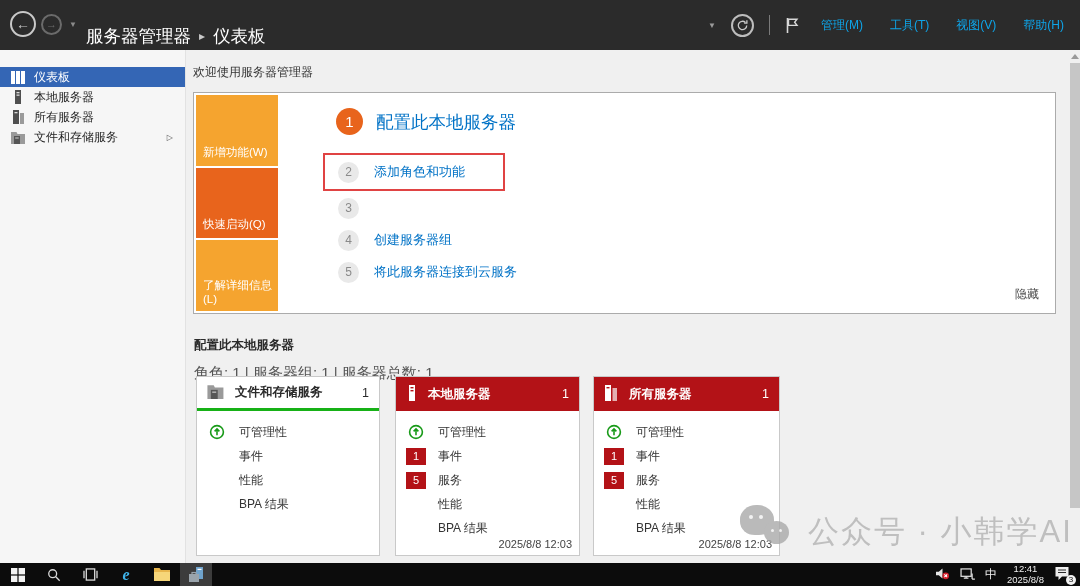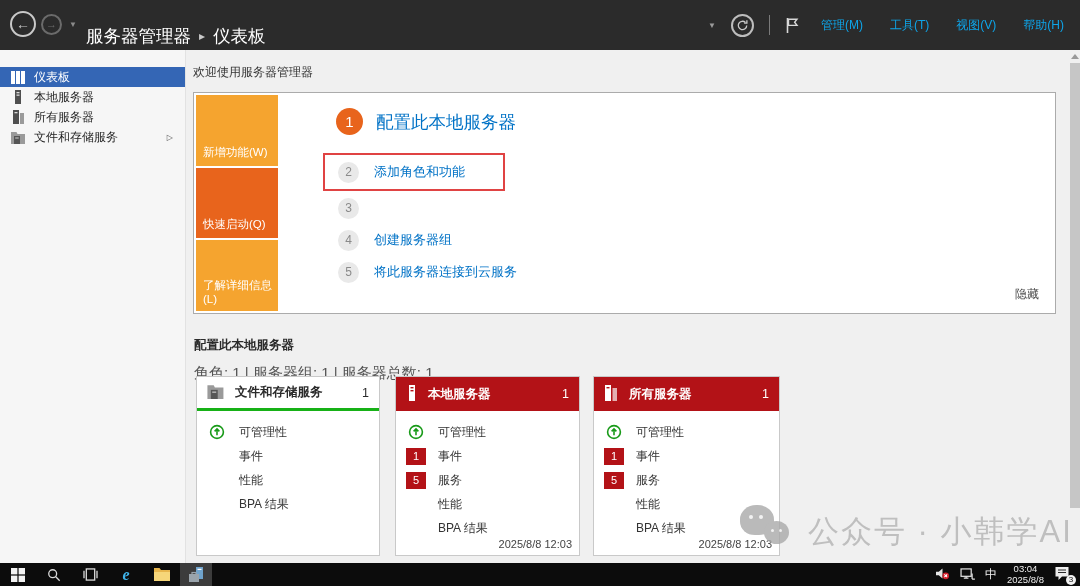--- a/index.html
+++ b/index.html
@@ -420,21 +420,21 @@
       </span>
       <span>
         <svg width="15" height="12" viewBox="0 0 16 13">
           <rect x="1" y="1" width="11" height="8" fill="none" stroke="#E6E6E6" stroke-width="1.3"></rect>
           <path d="M4 11h5 M6.5 9v2" stroke="#E6E6E6" stroke-width="1.3"></path>
           <path d="M13 6v6 M13 12h3" stroke="#E6E6E6" stroke-width="1.3"></path>
         </svg>
       </span>
       <span style="color:#F0F0F0;font-size:12px">中</span>
       <div class="tray-time">
-        <div>03:04</div>
+        <div>12:41</div>
         <div>2025/8/8</div>
       </div>
       <div class="notif-wrap">
         <svg width="17" height="15" viewBox="0 0 17 15">
           <path d="M1.5 1h13v9.5H8L4.5 14v-3.5h-3z" fill="#EDEDED"></path>
           <path d="M4 4h8 M4 6.5h8" stroke="#2B2B2B" stroke-width="1"></path>
         </svg>
         <span class="notif-badge">3</span>
       </div>
     </div>

